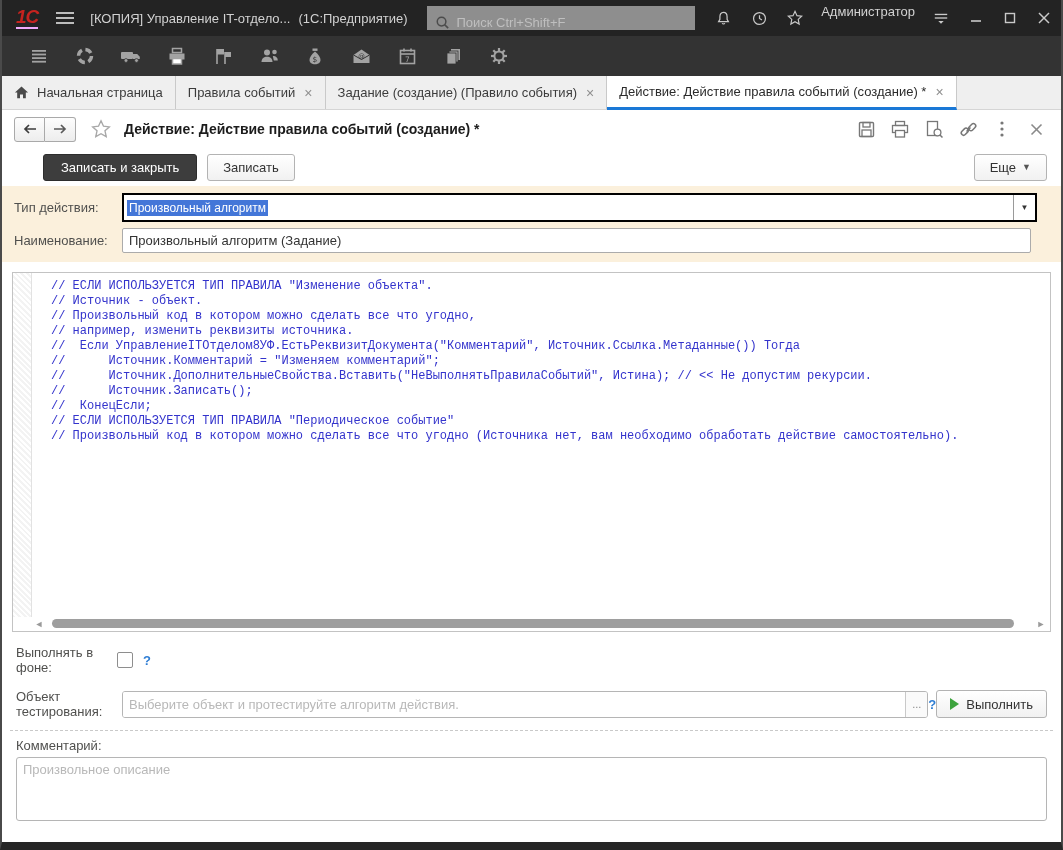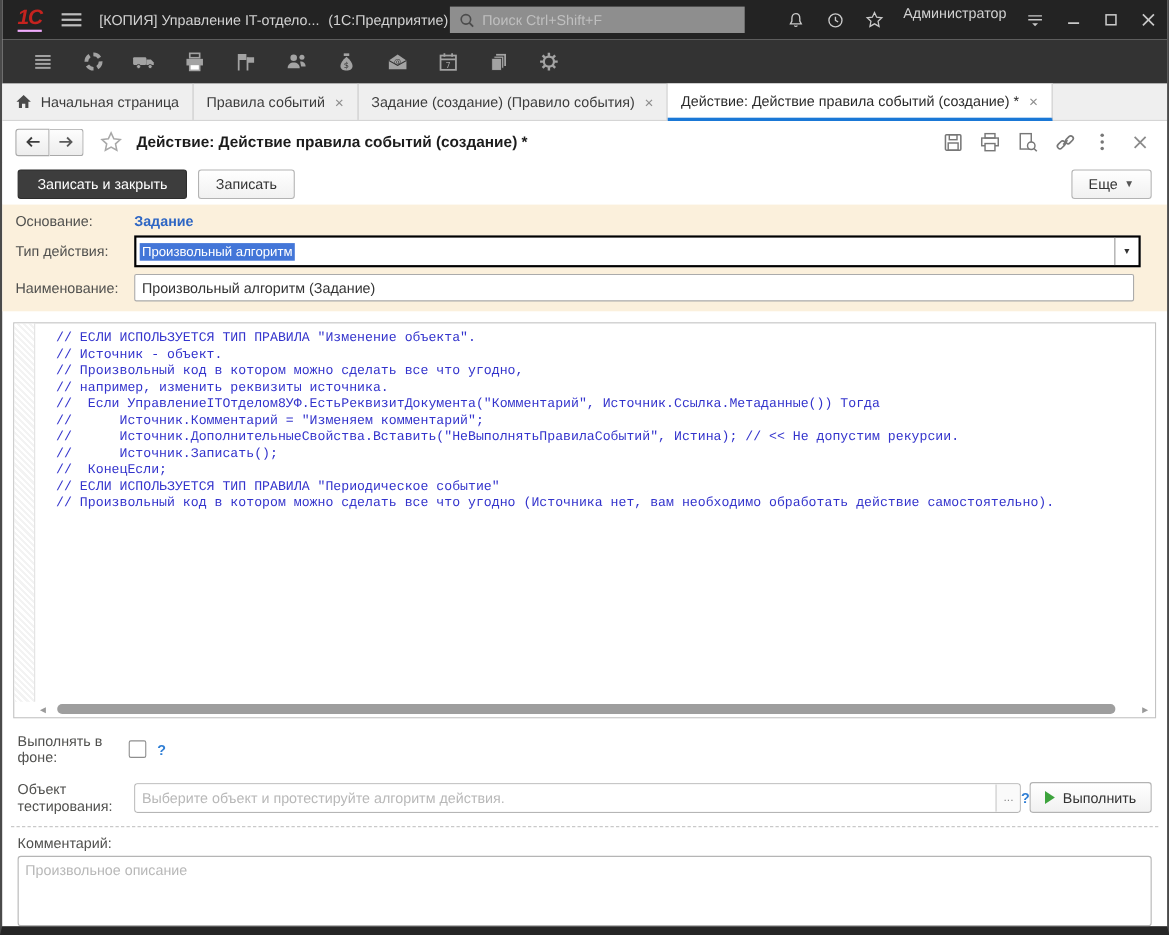--- a/index.html
+++ b/index.html
@@ -8,21 +8,21 @@
   .window { width:1063px; height:850px; display:flex; flex-direction:column;
             border-left:2px solid #4a4a4a; border-right:2px solid #4a4a4a; border-bottom:8px solid #262626; background:#fff; overflow:hidden; }
 
   
   .titlebar { height:36px; background:#232323; display:flex; align-items:center; flex:0 0 auto; color:#c9c9c9; }
   .logo1c { color:#c5231f; font-weight:bold; font-style:italic; font-size:19px; margin:0 10px 0 14px; letter-spacing:-1px; border-bottom:2px solid #f0abfc; line-height:20px; }
   .hamb { width:18px; height:12px; display:flex; flex-direction:column; justify-content:space-between; margin:0 16px 0 8px; cursor:pointer; }
   .hamb i { display:block; height:2px; background:#bdbdbd; }
   .apptitle { font-size:13px; color:#d2d2d2; white-space:nowrap; }
   .appsuffix { font-size:13px; color:#d2d2d2; margin-left:8px; }
-  .searchbox { margin-left:2px; width:268px; height:24px; background:#8e8e8e; display:flex; align-items:center; padding:0 8px; }
+  .searchbox { margin-left:20px; width:268px; height:24px; background:#8e8e8e; display:flex; align-items:flex-end; padding:0 8px; }
   .searchbox svg { flex:0 0 auto; margin-right:6px; }
   .search-ph { font-size:13px; color:#bfbfbf; white-space:nowrap; overflow:hidden; }
   .tb-right { margin-left:auto; display:flex; gap:0; }
   .tb-ic { width:36px; height:28px; display:flex; align-items:center; justify-content:center; cursor:pointer; }
   .username { font-size:13px; color:#d2d2d2; margin:0 8px; cursor:pointer; }
   .winbtn { width:34px; height:28px; display:flex; align-items:center; justify-content:center; cursor:pointer; }
 
   
   .sectoolbar { height:40px; background:#333333; display:flex; align-items:center; flex:0 0 auto; padding-left:14px; }
   .sec-ic { width:46px; height:34px; display:flex; align-items:center; justify-content:center; cursor:pointer; }
@@ -40,21 +40,21 @@
   .navbtn { width:31px; height:25px; background:linear-gradient(#fdfdfd,#ededed); border:1px solid #a9a9a9; display:flex; align-items:center; justify-content:center; cursor:pointer; }
   .navbtn.back { border-radius:3px 0 0 3px; }
   .navbtn.fwd  { border-radius:0 3px 3px 0; border-left:none; }
   .fav-star { margin:0 12px 0 14px; cursor:pointer; display:flex; }
   .formtitle { font-size:14px; font-weight:bold; color:#1c1c1c; white-space:nowrap; }
   .fh-icons { margin-left:auto; display:flex; align-items:center; gap:8px; }
   .fh-ic { width:26px; height:24px; display:flex; align-items:center; justify-content:center; cursor:pointer; }
 
   
   .cmdbar { height:38px; display:flex; align-items:center; padding:0 14px; gap:10px; flex:0 0 auto; background:#fff; }
-  .btn-dark { background:#3d3d3d; color:#fff; border:1px solid #2d2d2d; border-radius:3px; height:27px; padding:0 17px; font-size:13px; cursor:pointer; font-family:inherit; }
+  .btn-dark { background:#3d3d3d; color:#fff; border:1px solid #2d2d2d; border-radius:3px; height:27px; padding:0 17px; font-size:13px; cursor:pointer; font-family:inherit;margin-left:27px; }
   .btn-lite { background:linear-gradient(#ffffff,#f1f1f1); color:#333; border:1px solid #b3b3b3; border-radius:3px; height:27px; padding:0 15px; font-size:13px; cursor:pointer; font-family:inherit; }
   .btn-more { margin-left:auto; display:flex; align-items:center; gap:6px; }
   .caret-dn { font-size:9px; color:#555; }
 
   
   .beige { background:#fbf0dc; padding:7px 0 9px 12px; flex:0 0 auto; }
   .prow { display:flex; align-items:center; margin-bottom:6px; }
   .prow:last-child { margin-bottom:0; }
   .plabel { width:108px; flex:0 0 auto; font-size:13px; color:#50504e; }
   .base-link { font-size:13px; font-weight:bold; color:#2e66c4; cursor:pointer; }
@@ -346,24 +346,20 @@
   <div class="cmdbar">
     <button class="btn-dark">Записать и закрыть</button>
     <button class="btn-lite">Записать</button>
     <button class="btn-lite btn-more">
       <span>Еще</span>
       <span class="caret-dn">▼</span>
     </button>
   </div>
 
   <div class="beige">
-    <div class="prow">
-      <div class="plabel">Основание:</div>
-      <div class="base-link">Задание</div>
-    </div>
     <div class="prow">
       <div class="plabel">Тип действия:</div>
       <div class="combo">
         <span class="combo-text">Произвольный алгоритм</span>
         <div class="combo-caret-btn">
             <span>▼</span>
           </div>
       </div>
     </div>
     <div class="prow">

